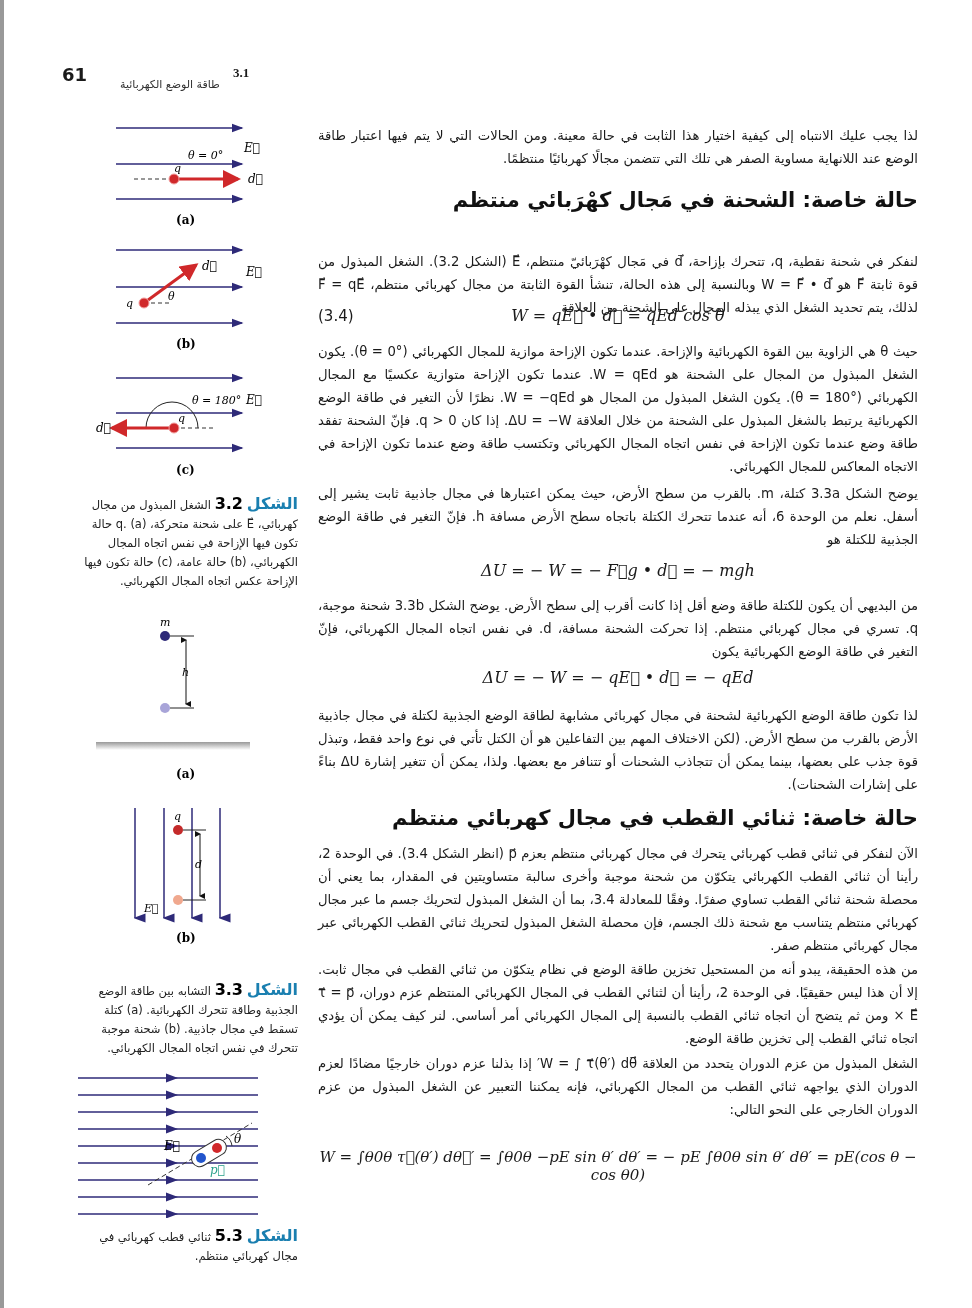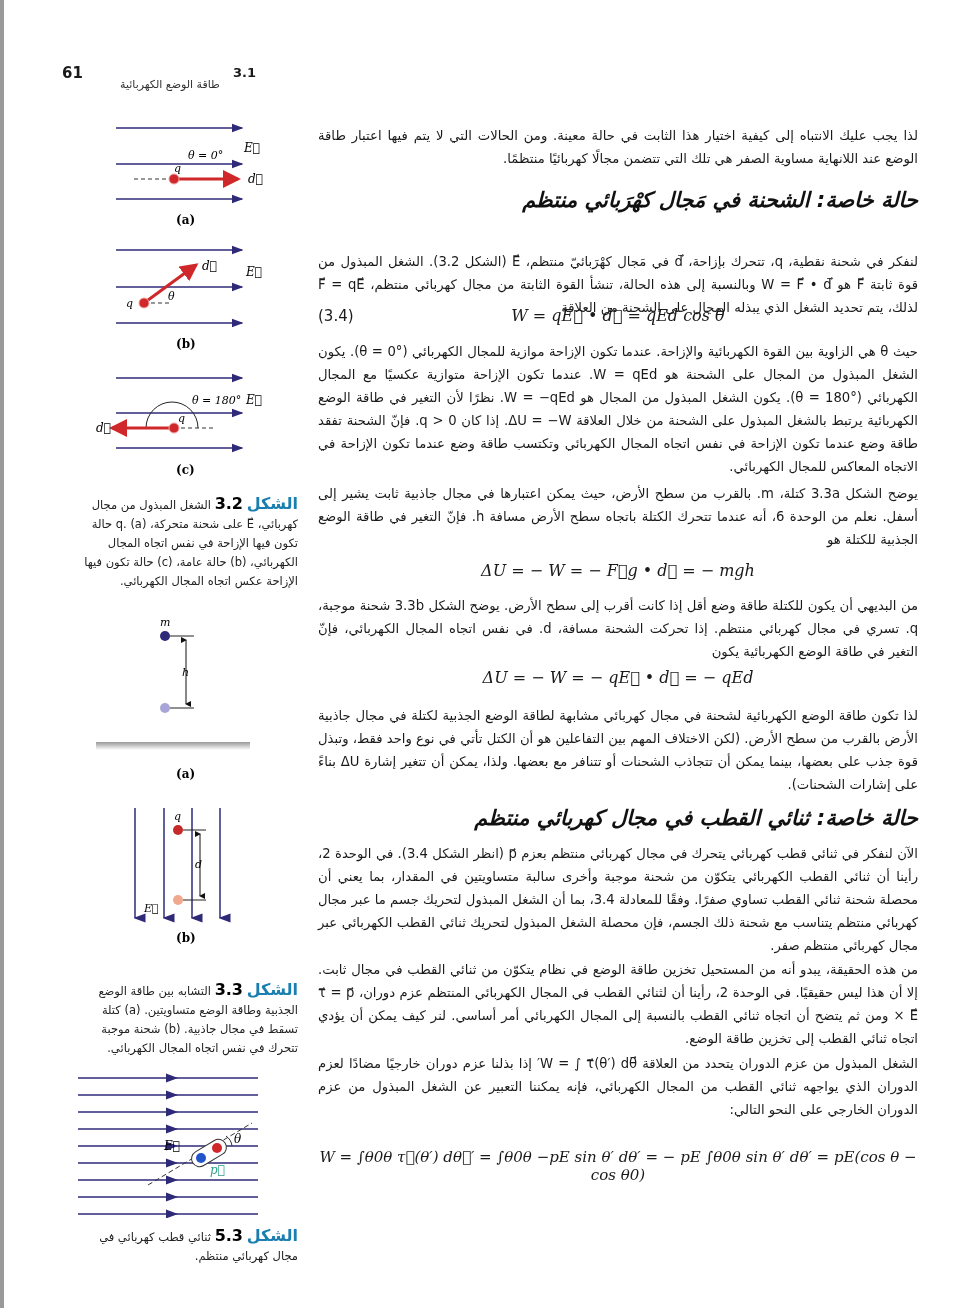--- a/index.html
+++ b/index.html
@@ -1,24 +1,24 @@
 <!DOCTYPE html>
 <html><head>
 <meta charset="utf-8">
 <style>
   html,body{margin:0;padding:0;background:#fff;}
   body{width:972px;height:1308px;position:relative;overflow:hidden;font-family:"DejaVu Sans",sans-serif;color:#1a1a1a;}
   .leftshade{position:absolute;left:0;top:0;width:4px;height:1308px;background:#999;}
   .header{position:absolute;top:62px;left:0;width:972px;height:24px;}
-  .pnum{position:absolute;left:62px;top:2px;font-weight:bold;font-size:15px;}
+  .pnum{position:absolute;left:62px;top:2px;font-weight:bold;font-size:18px;}
   .htitle{position:absolute;left:120px;top:16px;font-size:11px;color:#333;direction:rtl;}
-  .hsec{position:absolute;left:233px;top:3px;font-size:13px;font-weight:bold;}
+  .hsec{position:absolute;left:233px;top:3px;font-size:13px;font-weight:bold;font-family:Liberation Serif, serif;}
   .main{position:absolute;left:318px;width:600px;direction:rtl;text-align:justify;font-size:13.2px;line-height:23px;}
   .main p{margin:0;}
-  .h2{position:absolute;left:318px;width:600px;direction:rtl;text-align:right;font-size:21px;font-weight:bold;color:#111;font-style:italic;}
+  .h2{position:absolute;left:318px;width:600px;direction:rtl;text-align:right;font-size:21px;font-weight:bold;color:#111;}
   .eq{position:absolute;left:318px;width:600px;text-align:center;font-family:"DejaVu Serif",serif;font-style:italic;font-size:16px;direction:ltr;}
   .eqnum{position:absolute;left:318px;font-size:15px;direction:ltr;}
   .fig{position:absolute;}
   .cap{position:absolute;left:80px;width:218px;direction:rtl;text-align:right;font-size:11.5px;line-height:19px;color:#222;}
   .cap .lbl{color:#1a7fb0;font-weight:bold;font-size:16px;}
   .cap .num{font-weight:bold;font-size:16px;color:#000000;}
   .sub{font-family:"DejaVu Serif",serif;font-weight:bold;font-size:12px;}
   .svgtxt{font-family:"DejaVu Serif",serif;font-style:italic;}
 </style>
 </head>
@@ -178,21 +178,21 @@
     <line x1="110" y1="222" x2="110" y2="284" stroke="#111" marker-start="url(#tk)" marker-end="url(#tk)"></line>
     <text x="105" y="256" class="svgtxt" font-size="11">d</text>
     <text x="54" y="300" class="svgtxt" font-size="11">E⃗</text>
     <text x="86" y="330" class="sub">(b)</text>
   </g>
 </svg>
 
 <div class="cap" style="top:980px;">
   <span class="lbl">الشكل</span>
   <span class="num">3.3</span>
-  <span>التشابه بين طاقة الوضع الجذبية وطاقة الوضع متساويتين. (a) كتلة تسقط في مجال جاذبية. (b) شحنة موجبة تتحرك في نفس اتجاه المجال الكهربائي.</span>
+  <span>التشابه بين طاقة الوضع الجذبية وطاقة تتحرك الكهربائية. (a) كتلة تسقط في مجال جاذبية. (b) شحنة موجبة تتحرك في نفس اتجاه المجال الكهربائي.</span>
 </div>
 
 <svg class="fig" style="left:76px;top:1068px;" width="220" height="150">
   <defs>
     <marker id="mid" markerWidth="8" markerHeight="8" refX="4" refY="4" orient="auto">
         <path d="M0,1 L8,4 L0,7 z" fill="#2e2a78"></path>
       </marker>
   </defs>
   <g>
     <path d="M2,10 L96,10 L182,10" stroke="#2e2a78" stroke-width="1.5" fill="none" marker-mid="url(#mid)"></path>

